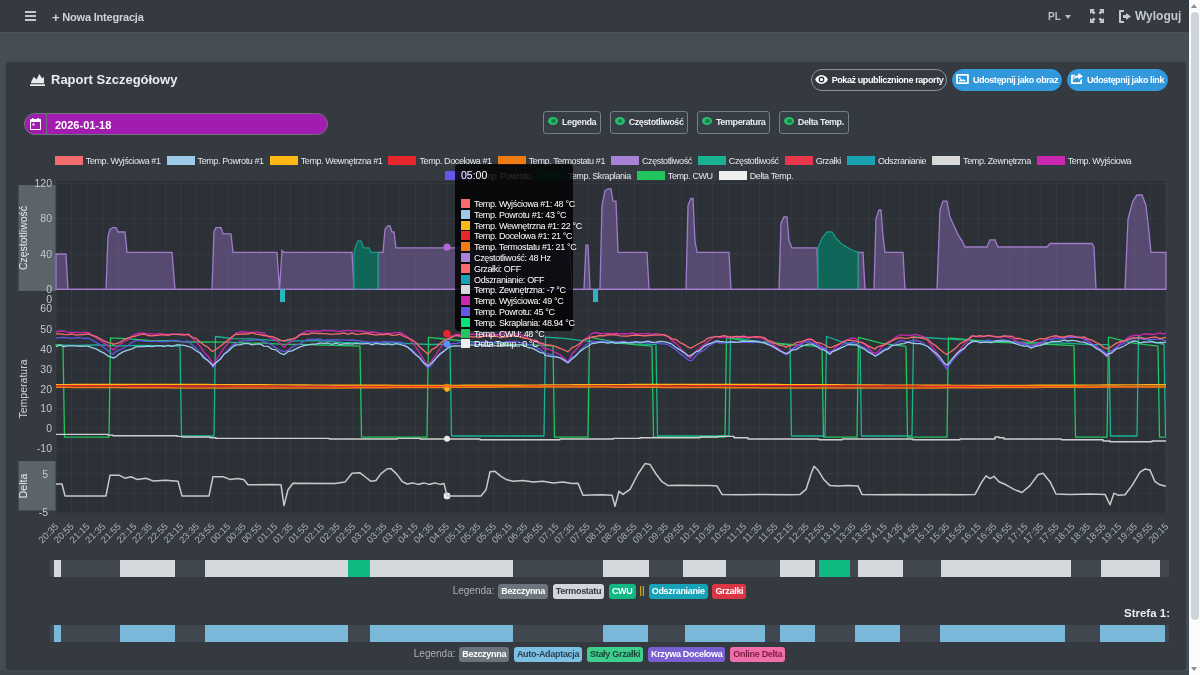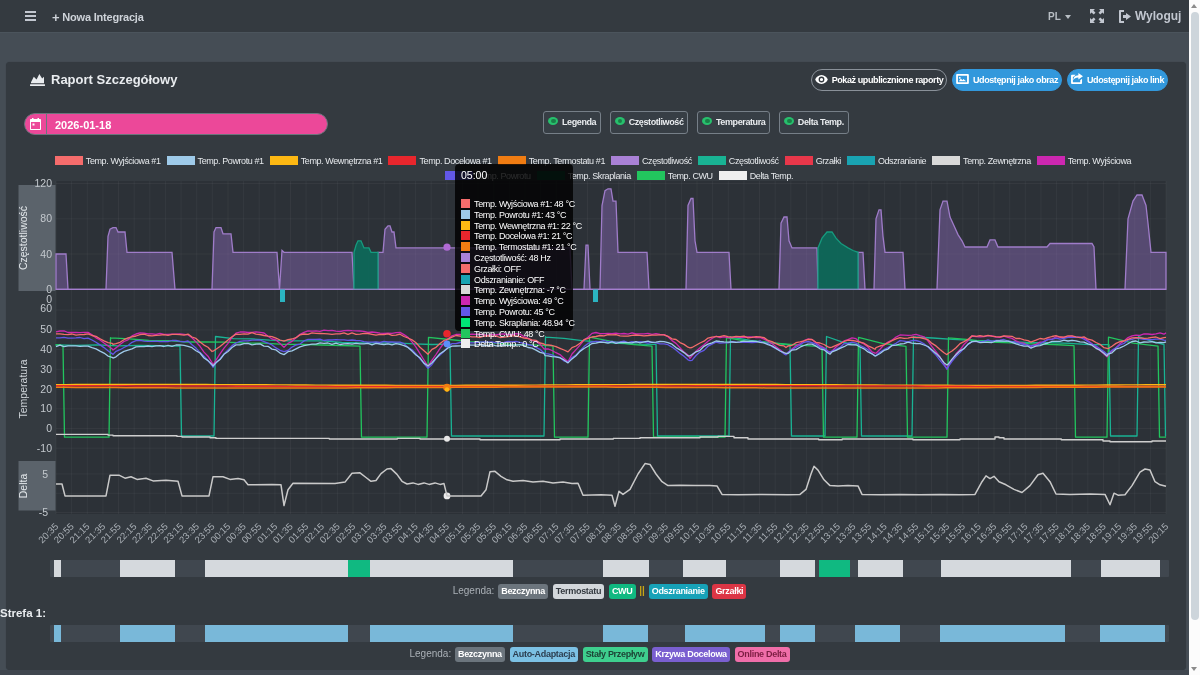--- a/index.html
+++ b/index.html
@@ -166,21 +166,21 @@
         <path fill="#fff" d="M7,0C3.5,0 1,2.5 0,5c1,2.5 3.5,5 7,5s6,-2.5 7,-5C13,2.5 10.5,0 7,0zm0,8.2A3.2,3.2 0 1,1 7,1.8a3.2,3.2 0 0,1 0,6.4zm0,-5A1.8,1.8 0 1,0 7,6.8 1.8,1.8 0 0,0 7,3.2z"></path>
       </svg>Pokaż upublicznione raporty</span>
  <span class="btn blue" style="left:952px;top:69px;width:110px"><svg width="13" height="10" viewBox="0 0 14 11" style="position:relative;top:1px;margin-right:4px">
         <path fill="#fff" d="M1,0h12c.6,0 1,.4 1,1v9c0,.6 -.4,1 -1,1H1c-.6,0 -1,-.4 -1,-1V1C0,.4 .4,0 1,0zm1,2v7h10V2zm1,6 2.2,-3 1.6,2 1.2,-1.5L11,8zM4,3.2a1,1 0 1,1 0,2 1,1 0 0,1 0,-2z"></path>
       </svg>Udostępnij jako obraz</span>
  <span class="btn blue" style="left:1067px;top:69px;width:101px"><svg width="12" height="11" viewBox="0 0 13 12" style="position:relative;top:1px;margin-right:4px">
         <path fill="#fff" d="M8,0 13,3.5 8,7V5C5,5 3.5,6 2.5,8 2.5,5 4,2.8 8,2.5zM1,2h4L3,4H2v6h8V8l2,-1.6V11c0,.6 -.4,1 -1,1H1c-.6,0 -1,-.4 -1,-1V3c0,-.6 .4,-1 1,-1z"></path>
       </svg>Udostępnij jako link</span>
 </div>
 
-<div style="position:absolute;left:24px;top:113px;width:304px;height:22px;border:1px solid #6c757d;border-radius:11px;background:#ec4899">
+<div style="position:absolute;left:24px;top:113px;width:304px;height:22px;border:1px solid #6c757d;border-radius:11px;background:#a21caf">
  <div style="position:absolute;left:0;top:0;width:22px;height:20px;border-right:1px solid #6c757d;text-align:center">
   <svg width="11" height="12" viewBox="0 0 11 12" style="margin-top:4px">
         <path fill="#fff" d="M2,0h1.5v1H7.5V0H9v1h1c.6,0 1,.4 1,1v9c0,.6 -.4,1 -1,1H1c-.6,0 -1,-.4 -1,-1V2c0,-.6 .4,-1 1,-1h1zM1,4v7h9V4zm1.5,1.5h2v2h-2z"></path>
       </svg>
  </div>
  <div style="position:absolute;left:30px;top:5px;font-size:11px;font-weight:bold;color:#fff">2026-01-18</div>
 </div>
 
 <div style="position:absolute;left:543px;top:111px;white-space:nowrap">
  <span class="tog"><span class="eye"></span>Legenda</span>
@@ -219,25 +219,25 @@
     <div style="position:absolute;left:1050.0px;top:0;width:65.0px;height:17px;background:#79b8d9"></div>
   </div>
 <div style="position:absolute;left:0;top:584px;width:1200px;text-align:center;font-size:10px;color:#aab0b6">Legenda:
  <span class="bdg" style="background:#6c757d;color:#fff">Bezczynna</span>
  <span class="bdg" style="background:#d3d7db;color:#343a40">Termostatu</span>
  <span class="bdg" style="background:#10b981;color:#fff">CWU</span>
  <span style="color:#c8a415;font-weight:bold">||</span>
  <span class="bdg" style="background:#17a2b8;color:#fff">Odszranianie</span>
  <span class="bdg" style="background:#dc3545;color:#fff">Grzałki</span>
 </div>
-<div style="position:absolute;left:0;top:607px;width:1170px;text-align:left;font-size:11.5px;font-weight:bold;color:#e9ecef">Strefa 1:</div>
+<div style="position:absolute;left:0;top:607px;width:1170px;text-align:right;font-size:11.5px;font-weight:bold;color:#e9ecef">Strefa 1:</div>
 <div style="position:absolute;left:0;top:647px;width:1200px;text-align:center;font-size:10px;color:#aab0b6">Legenda:
  <span class="bdg" style="background:#6c757d;color:#fff">Bezczynna</span>
  <span class="bdg" style="background:#7cc1e4;color:#2c3e50">Auto-Adaptacja</span>
- <span class="bdg" style="background:#3ecf8e;color:#1d4436">Stały Przepływ</span>
+ <span class="bdg" style="background:#3ecf8e;color:#1d4436">Stały Grzałki</span>
  <span class="bdg" style="background:#7a5fd0;color:#fff">Krzywa Docelowa</span>
  <span class="bdg" style="background:#f06ea9;color:#7c1d42">Online Delta</span>
 </div>
 
 <div style="position:absolute;left:455px;top:164px;width:118px;height:167px;background:rgba(0,0,0,0.82);border-radius:4px;padding:5px 6px;z-index:5">
  <div style="font-size:10.5px;font-weight:normal;color:#fff;margin-bottom:17px">05:00</div>
  <div class="ti"><span class="ts" style="background:#f56c6c"></span>Temp. Wyjściowa #1: 48 °C</div>
     <div class="ti"><span class="ts" style="background:#9ecae9"></span>Temp. Powrotu #1: 43 °C</div>
     <div class="ti"><span class="ts" style="background:#fdb813"></span>Temp. Wewnętrzna #1: 22 °C</div>
     <div class="ti"><span class="ts" style="background:#e8262d"></span>Temp. Docelowa #1: 21 °C</div>

